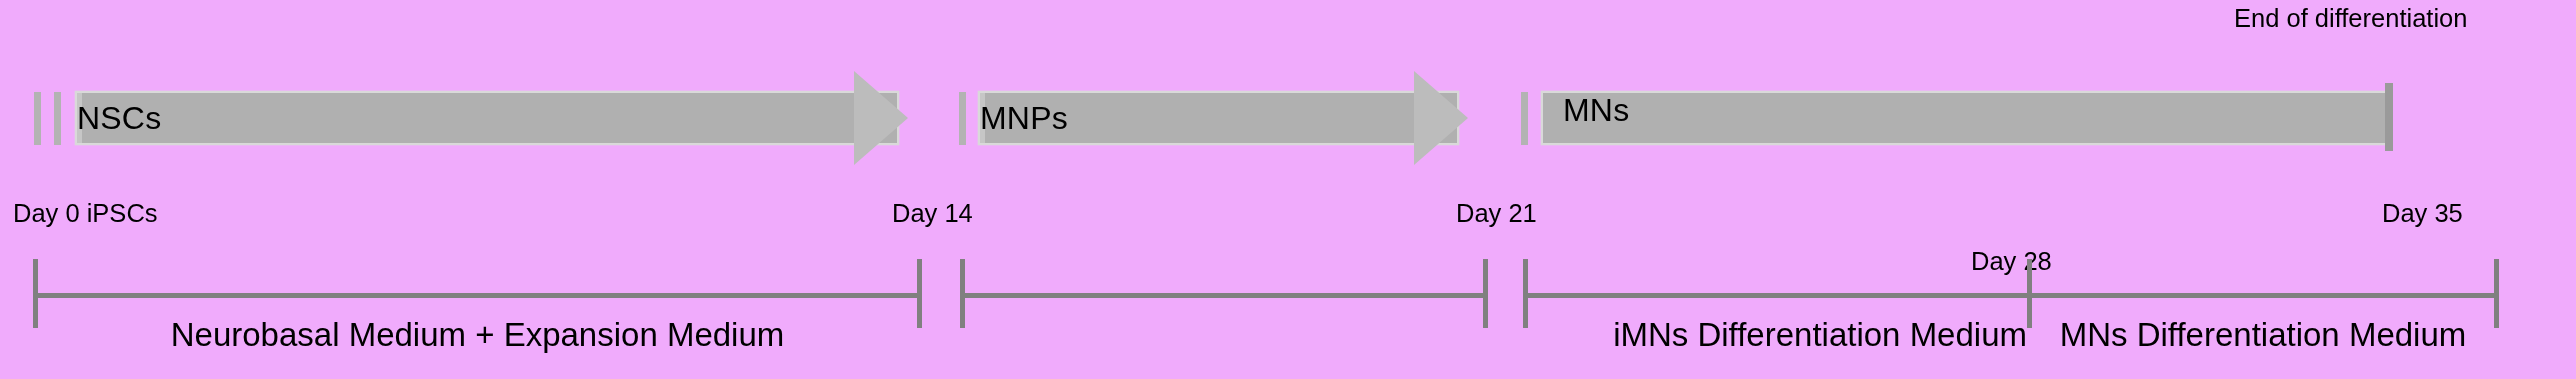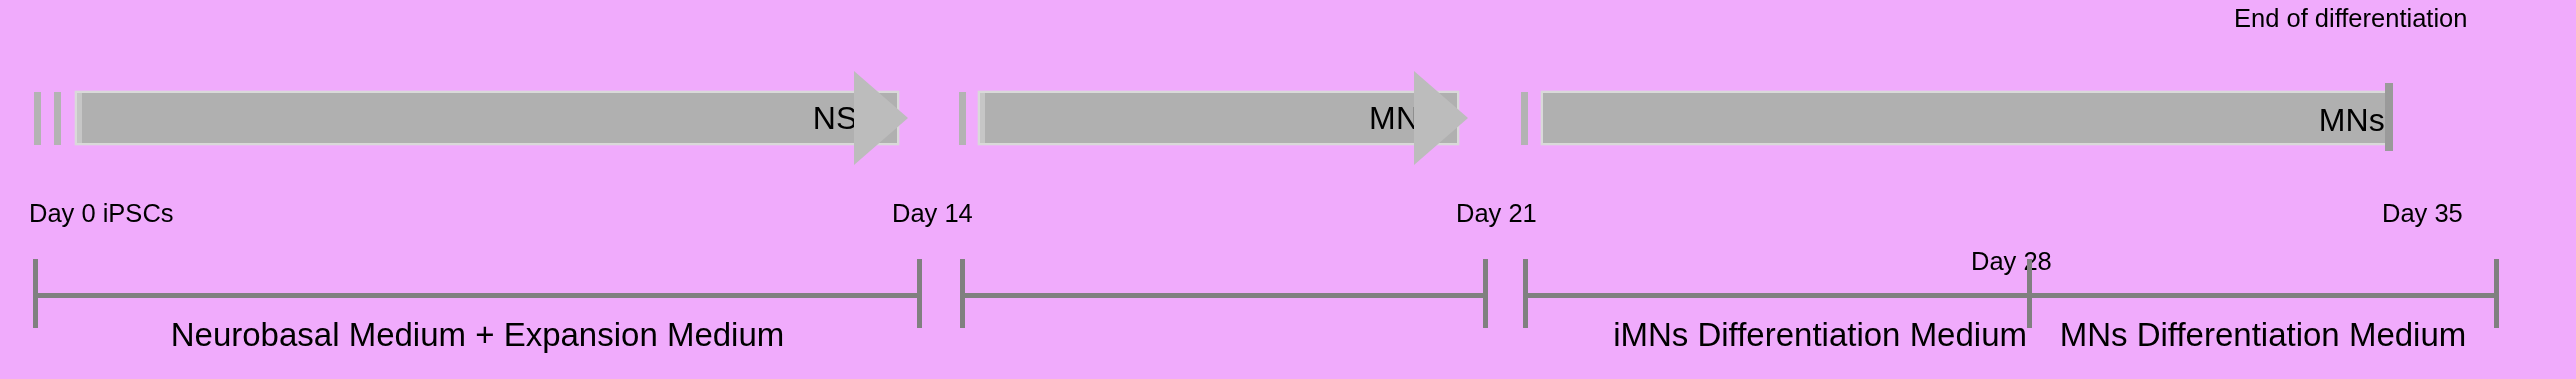--- a/index.html
+++ b/index.html
@@ -37,21 +37,21 @@
     left: 0;
     top: 0;
     bottom: 0;
     width: 5.3px;
     background: #c6c6c6;
   }
   .stage-label {
     position: absolute;
     left: 0;
     right: 0;
-    text-align: right;
+    text-align: left;
     color: #000000;
     font-size: 32px;
     line-height: 1;
     letter-spacing: 0.2px;
   }
 
   
   .arrow-head {
     position: absolute;
     width: 0;
@@ -105,32 +105,32 @@
   <div class="stage-bar" style="left:77px; top:93px; width:820px; height:50px;">
     <div class="inner-edge"></div>
     <div class="stage-label" style="top:9px;">NSCs</div>
   </div>
   <div class="arrow-head" style="left:854px; top:71px; border-width:47px 0 47px 54px;"></div>
 
   <div class="row-tick" style="left:959px; top:92px; height:53px;"></div>
 
   <div class="stage-bar" style="left:980px; top:93px; width:477px; height:50px;">
     <div class="inner-edge"></div>
-    <div class="stage-label" style="top:9px;margin-left:6px;">MNPs</div>
+    <div class="stage-label" style="top:9px;">MNPs</div>
   </div>
   <div class="arrow-head" style="left:1414px; top:71px; border-width:47px 0 47px 54px;"></div>
 
   <div class="row-tick" style="left:1521px; top:92px; height:53px;"></div>
 
   <div class="stage-bar" style="left:1543px; top:93px; width:842px; height:50px;">
-    <div class="stage-label" style="top:11px;">MNs</div>
+    <div class="stage-label" style="top:1px;padding-left:20px;">MNs</div>
   </div>
   <div class="row-tick" style="left:2385px; top:83px; height:68px; background:#9a9a9a; width:8.3px;"></div>
 
-  <div class="caption" style="left:29px; top:201px;">Day 0 iPSCs</div>
+  <div class="caption" style="left:13px; top:201px;">Day 0 iPSCs</div>
 
   <div class="caption" style="left:892px; top:201px;">Day 14</div>
 
   <div class="caption" style="left:1456px; top:201px;">Day 21</div>
 
   <div class="caption" style="left:1971px; top:212px;margin-top:37px;">Day 28</div>
 
   <div class="caption" style="left:2382px; top:201px;">Day 35</div>
 
   <div class="bracket-line" style="left:33px; top:293px; width:889px;"></div>

